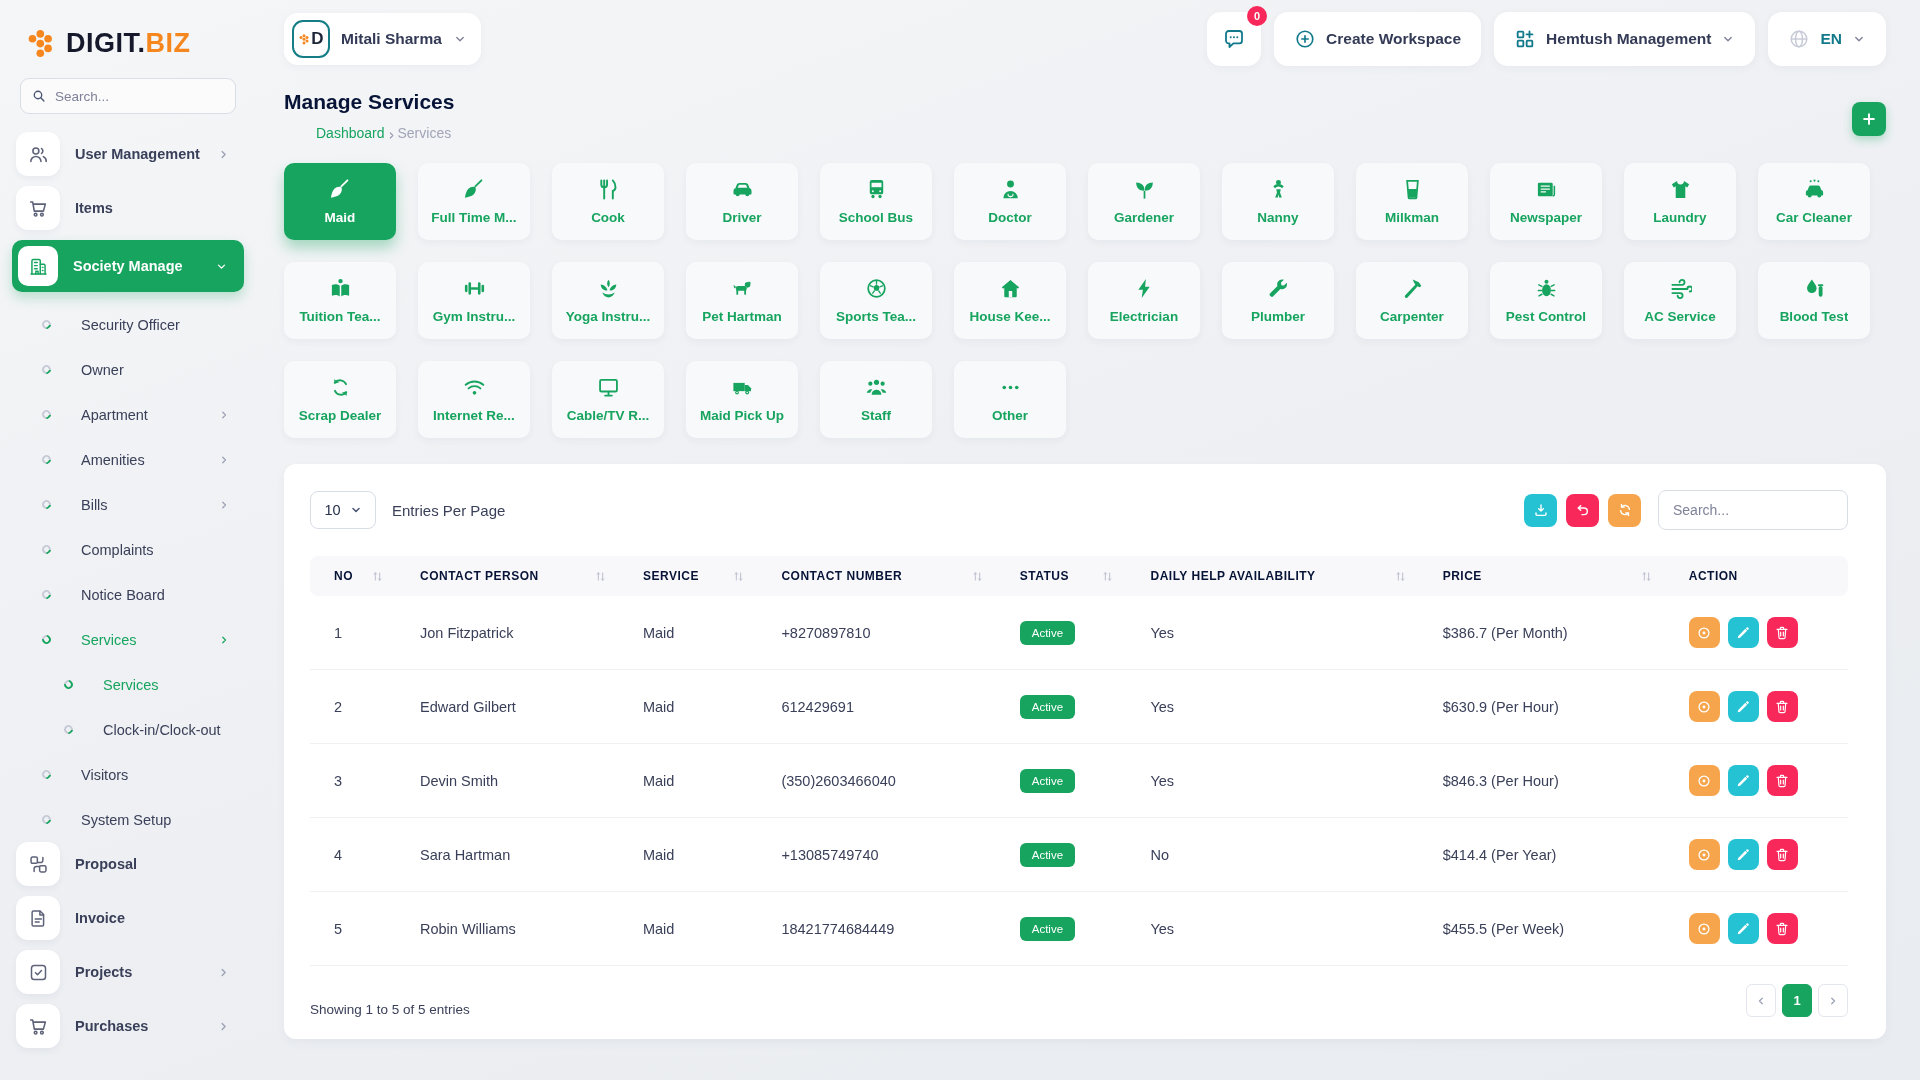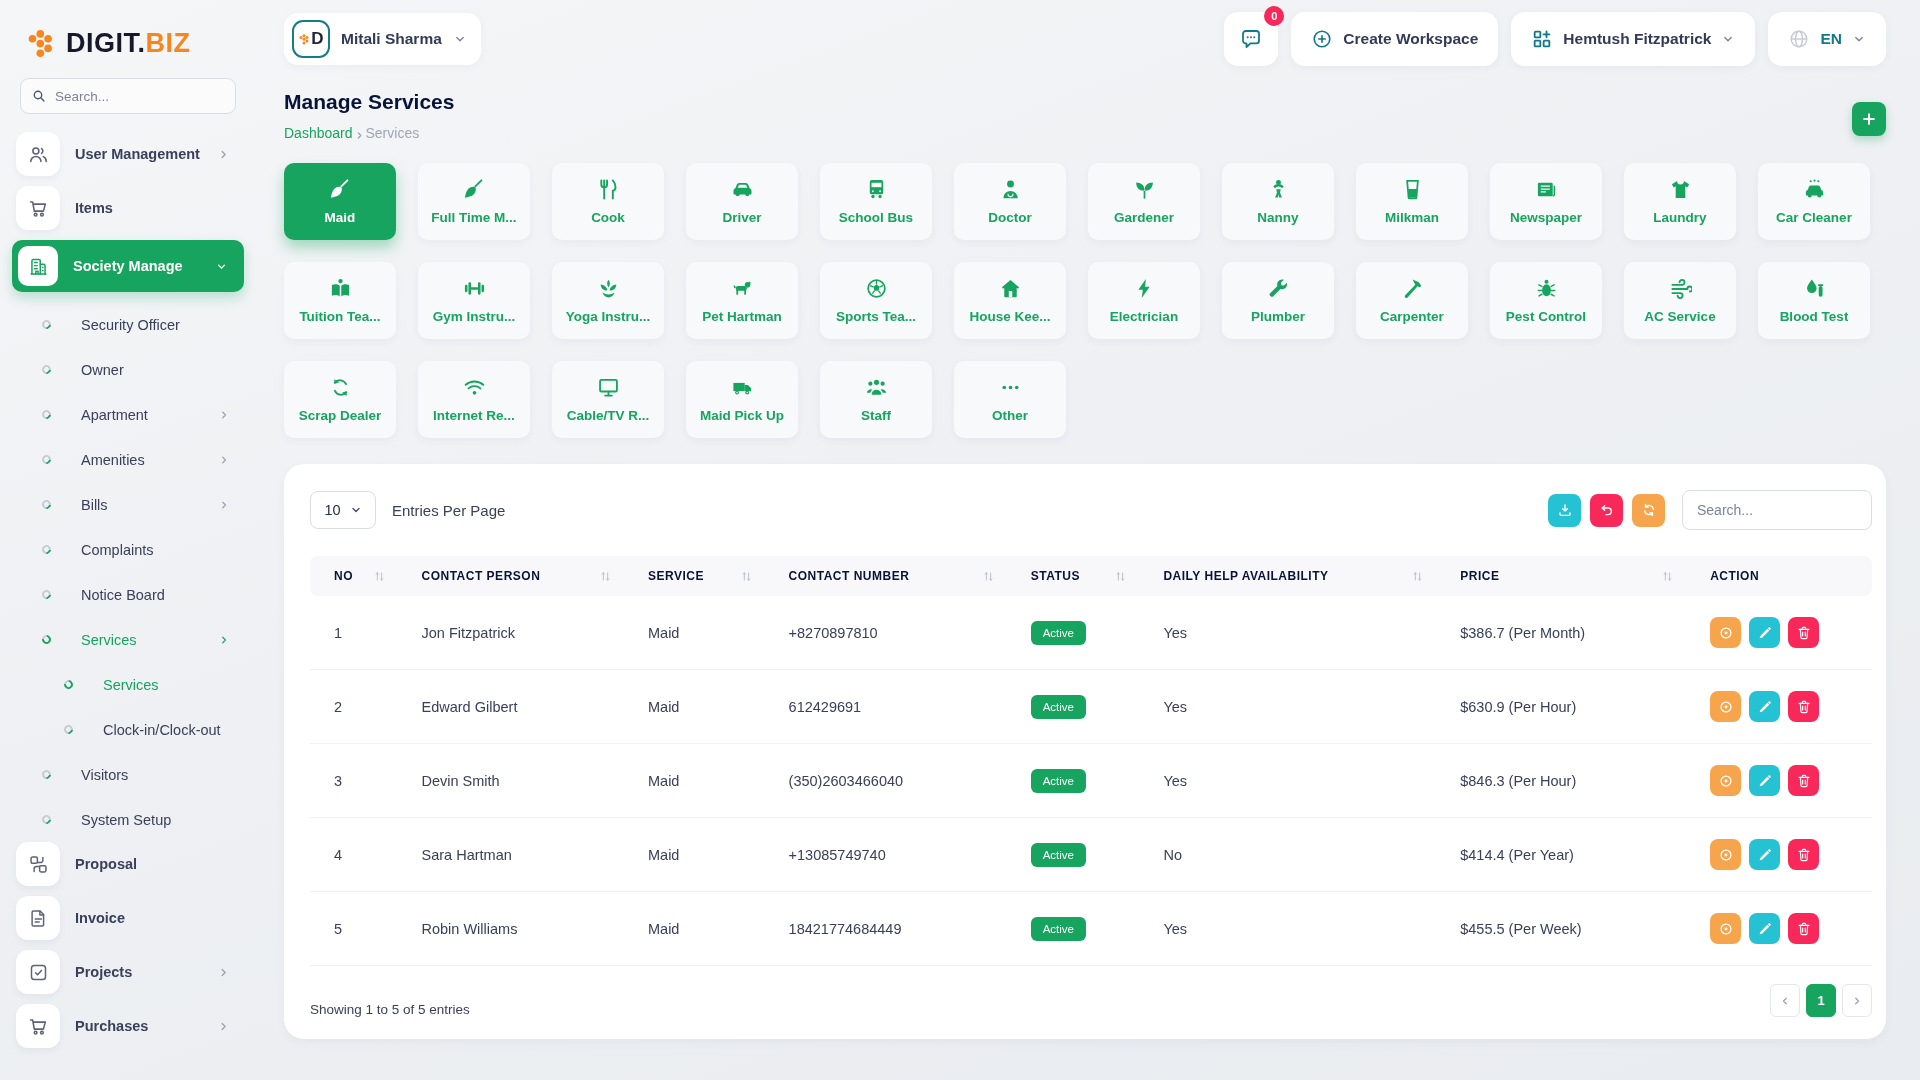--- a/index.html
+++ b/index.html
@@ -55,34 +55,34 @@
   .chat-pill { width:54px; height:54px; justify-content:center; position:relative; }
   .chat-pill svg { width:24px; height:24px; color:var(--teal); }
   .badge { position:absolute; top:-6px; right:-6px; min-width:20px; height:20px; border-radius:10px; background:var(--pink); color:#fff; font-size:11px; font-weight:700; display:flex; align-items:center; justify-content:center; padding:0 5px; }
   .cw-pill, .co-pill, .lang-pill { height:54px; padding:0 20px; gap:10px; font-size:15.5px; font-weight:700; color:#333a56; }
   .cw-pill svg, .co-pill .grid { width:22px; height:22px; color:var(--teal); }
   .lang-pill .globe { width:22px; height:22px; color:#c6cad6; }
   .lang-pill .code { color:var(--teal); font-weight:700; }
 
   .page-head { display:flex; align-items:flex-start; justify-content:space-between; margin-top:24px; }
   .page-title { font-size:21px; font-weight:700; color:var(--text-heading); }
-  .breadcrumb { margin-top:11px; display:flex; align-items:flex-end; gap:1px; font-size:14px; }
+  .breadcrumb { margin-top:11px; display:flex; align-items:flex-end; gap:1px; font-size:14px;margin-left:32px; }
   .breadcrumb .bc-link { color:var(--green); cursor:pointer; }
   .breadcrumb .sep { width:11px; height:11px; color:#9aa0b4; }
   .breadcrumb .bc-cur { color:#a1a5b7; }
   .add-btn { width:34px; height:34px; border:none; border-radius:8px; background:var(--green); color:#fff; display:flex; align-items:center; justify-content:center; margin-top:12px; cursor:pointer; box-shadow:0 4px 8px rgba(23,164,95,.3); }
   .add-btn svg { width:18px; height:18px; }
 
   .tiles { display:flex; flex-wrap:wrap; gap:22px; margin-top:22px; }
   .tile { width:112px; height:77px; background:var(--tile-bg); border-radius:10px; box-shadow:0 3px 7px rgba(56,71,109,.05); display:flex; flex-direction:column; align-items:center; justify-content:center; gap:9px; color:var(--green); cursor:pointer; }
   .tile svg { width:23px; height:23px; }
   .tile .t-lbl { font-size:13.5px; font-weight:700; max-width:104px; white-space:nowrap; overflow:hidden; }
   .tile.active { background:var(--green); color:#fff; box-shadow:0 8px 14px rgba(23,164,95,.35); }
 
-  .card { margin-top:26px; background:#fff; border-radius:20px; box-shadow:0 4px 10px rgba(56,71,109,.05); padding:26px 14px 22px 26px; }
+  .card { margin-top:26px; background:#fff; border-radius:12px; box-shadow:0 4px 10px rgba(56,71,109,.05); padding:26px 38px 22px 26px; }
   .controls { display:flex; align-items:center; justify-content:space-between; }
   .ctrl-left { display:flex; align-items:center; gap:16px; }
   .select { width:66px; height:38px; border:1px solid #d9dde6; border-radius:8px; display:flex; align-items:center; justify-content:center; gap:9px; font-size:14.5px; color:var(--text-dark); cursor:pointer; }
   .select svg { width:12px; height:12px; color:#4b5675; }
   .epp { font-size:15px; color:#3a4059; }
   .ctrl-right { display:flex; align-items:center; gap:9px; }
   .tool-btn { width:33px; height:33px; border:none; border-radius:8px; display:flex; align-items:center; justify-content:center; color:#fff; cursor:pointer; }
   .tool-btn svg { width:16px; height:16px; }
   .tool-btn.cyan { background:var(--cyan); }
   .tool-btn.pink { background:var(--pink); }
@@ -352,21 +352,21 @@
         </div>
         <div class="pill co-pill">
           <svg class="grid" viewBox="0 0 24 24">
               <g fill="none" stroke="currentColor" stroke-width="2" stroke-linecap="round">
                 <rect x="4" y="4" width="6.2" height="6.2" rx="1"></rect>
                 <rect x="4" y="13.8" width="6.2" height="6.2" rx="1"></rect>
                 <rect x="13.8" y="13.8" width="6.2" height="6.2" rx="1"></rect>
                 <path d="M16.9 3.8v6.4M13.7 7h6.4"></path>
               </g>
             </svg>
-          <span>Hemtush Fitzpatrick</span>
+          <span>Hemtush Management</span>
           <svg class="chev" viewBox="0 0 24 24">
               <path fill="none" stroke="currentColor" stroke-width="2.4" stroke-linecap="round" stroke-linejoin="round" d="M6.5 9.5l5.5 5.5 5.5-5.5"></path>
             </svg>
         </div>
         <div class="pill lang-pill">
           <svg class="globe" viewBox="0 0 24 24">
               <g fill="none" stroke="currentColor" stroke-width="1.6">
                 <circle cx="12" cy="12" r="8.5"></circle>
                 <ellipse cx="12" cy="12" rx="3.8" ry="8.5"></ellipse>
                 <path d="M3.5 12h17"></path>

